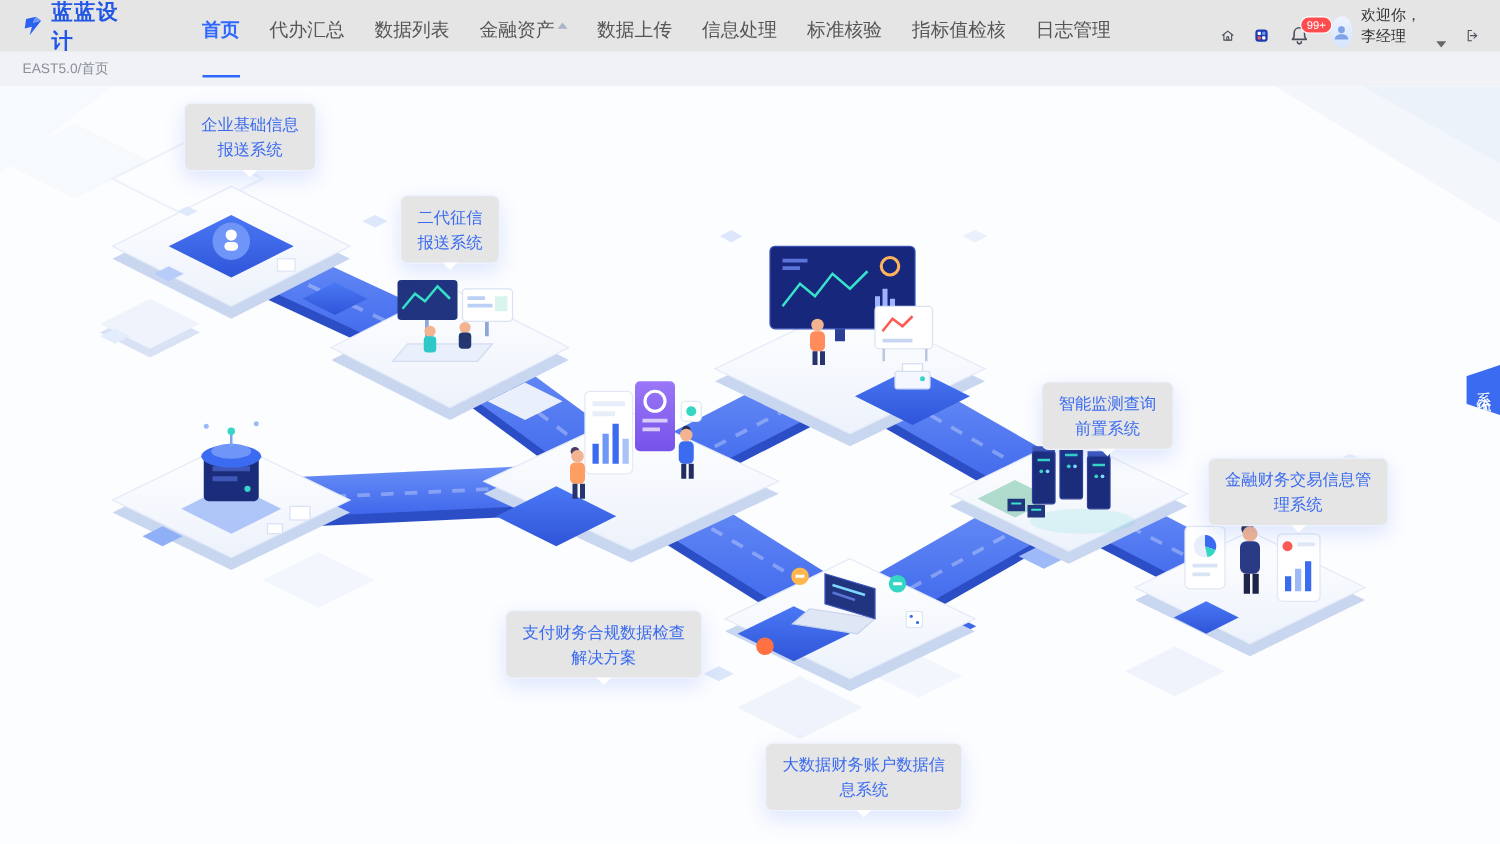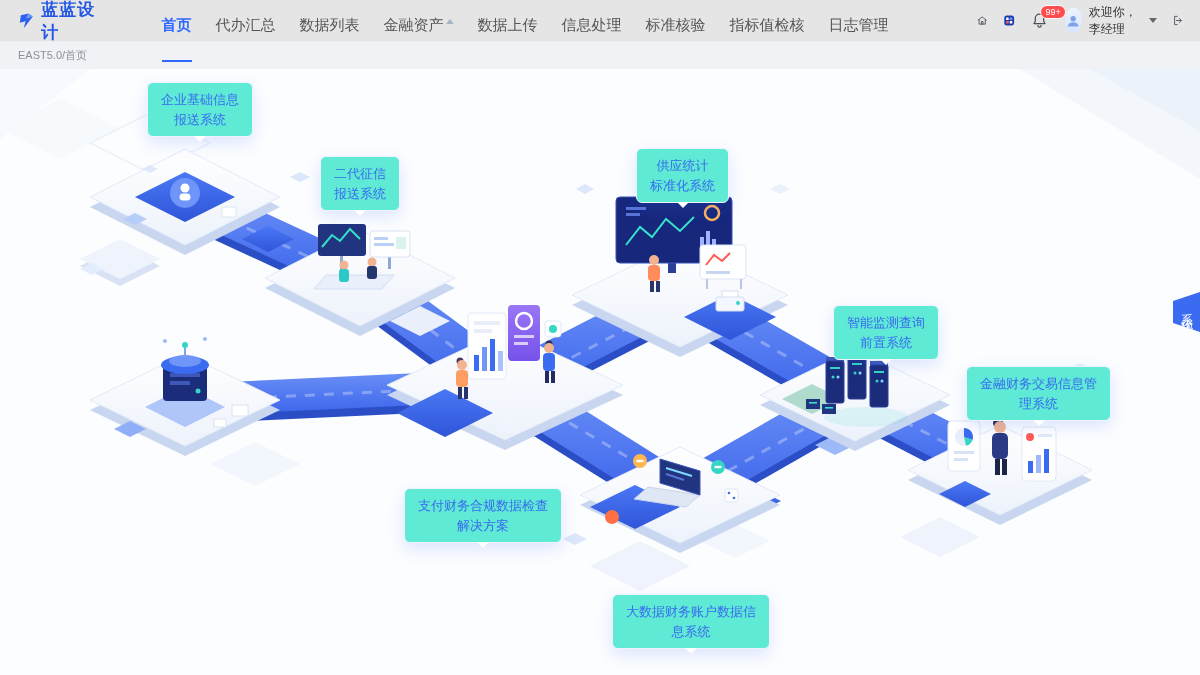--- a/index.html
+++ b/index.html
@@ -11,42 +11,42 @@
     padding:0 16px 0 18px; box-shadow:0 1px 0 #edf0f5; position:relative; z-index:20;gap:48px; }
   .logo { display:flex; align-items:center; gap:6px; cursor:pointer; }
   .logo-text { font-size:17px; font-weight:700; color:#2257e6; letter-spacing:1px; }
   .mainnav { display:flex; align-items:center; margin-left:16px; height:41px; }
   .nav-item { position:relative; font-size:15px; color:#555; margin-right:24px;
     height:58px; line-height:41px; cursor:pointer; white-space:nowrap;margin-top:24px; }
   .nav-item.active { color:#2e68ff; font-weight:700; border-bottom:2px solid #2e68ff; }
   .nav-caret { display:inline-block; width:0; height:0; border-left:4px solid transparent;
     border-right:4px solid transparent; border-bottom:5px solid #a9b4c8;
     vertical-align:super; margin-left:2px; }
-  .topbar-right { margin-left:auto; display:flex; align-items:center; }
+  .topbar-right { margin-left:auto; display:flex; align-items:flex-end; }
   .hicon { width:19px; height:19px; margin-left:15px; cursor:pointer; display:block; }
   .bell-wrap { position:relative; margin-left:15px; cursor:pointer; }
   .bell-wrap .hicon { margin-left:0; }
   .badge { position:absolute; top:-6px; left:10px; background:#ff4d4f; color:#fff;
     font-size:9px; line-height:12px; padding:0 4px; border-radius:7px; border:1px solid #fff; }
   .avatar { width:25px; height:25px; border-radius:50%; margin-left:16px;
     background:linear-gradient(#eef4ff,#d5e4ff); display:flex; align-items:center;
     justify-content:center; cursor:pointer; overflow:hidden; }
   .greeting { font-size:12px; color:#333; margin-left:7px; cursor:pointer;font-family:Liberation Mono, monospace; }
   .caret-down { width:0; height:0; border-left:4px solid transparent; border-right:4px solid transparent;
     border-top:5px solid #666; margin-left:5px; cursor:pointer; }
 
   
   .breadcrumb { height:28px; line-height:28px; background:#f0f2f6; font-size:11px;
     color:#8a8f99; padding-left:18px; position:relative; z-index:19; }
 
   
   .stage { position:relative; width:1200px; height:606px; background:#fcfdff; overflow:hidden; }
   .scene { position:absolute; left:0; top:0; z-index:1; }
 
-  .bubble { position:absolute; z-index:5; background:#5eead4; border:1px solid #eef3ff;
+  .bubble { position:absolute; z-index:5; background:#e5e5e5; border:1px solid #eef3ff;
     border-radius:6px; padding:7px 13px; color:#3a6bf0; font-size:13px; line-height:1.5;
     text-align:center; white-space:pre-line; box-shadow:0 6px 16px rgba(58,107,240,.16);
     cursor:pointer; }
   .bubble::after { content:""; position:absolute; left:50%; bottom:-6px; margin-left:-6px;
     border-left:6px solid transparent; border-right:6px solid transparent; border-top:6px solid #fff; }
   .b1{left:147px;top:13px}  .b2{left:320px;top:87px}  .b3{left:636px;top:79px}
   .b4{left:833px;top:236px} .b5{left:966px;top:297px} .b6{left:137px;top:425px}
   .b7{left:404px;top:419px} .b8{left:612px;top:525px}
 
   .side-tab { position:absolute; right:0; top:223px; z-index:6; background:#3a6bf0; color:#fff;
@@ -371,22 +371,20 @@
     <polygon points="1080,294 1092,300 1080,306 1068,300" fill="#e4edfc"></polygon>
     <polygon points="780,115 790,120 780,125 770,120" fill="#eaf1fc"></polygon>
     <polygon points="905,246 913,250 905,254 897,250" fill="#dce7fb"></polygon>
   </g>
 </svg>
 
   <div class="bubble b1">企业基础信息
 报送系统</div>
   <div class="bubble b2">二代征信
 报送系统</div>
-  <div class="bubble b3">供应统计
-标准化系统</div>
   <div class="bubble b4">智能监测查询
 前置系统</div>
   <div class="bubble b5">金融财务交易信息管
 理系统</div>
   <div class="bubble b7">支付财务合规数据检查
 解决方案</div>
   <div class="bubble b8">大数据财务账户数据信
 息系统</div>
 
   <div class="side-tab">系统切换</div>

